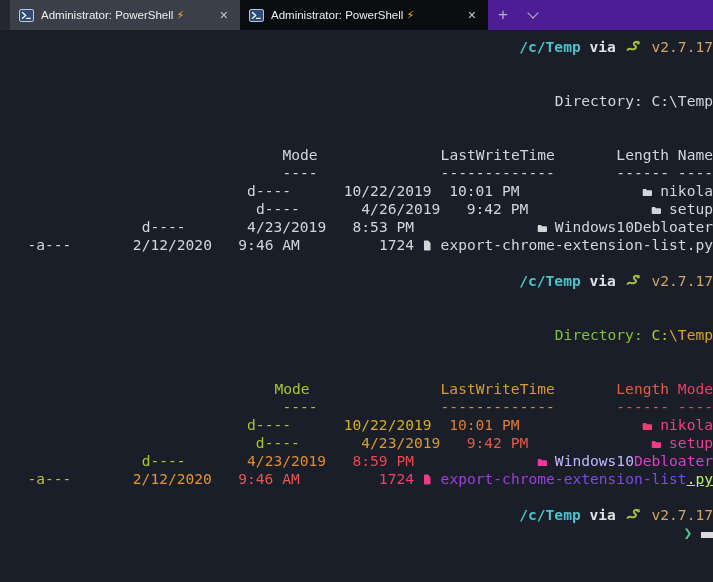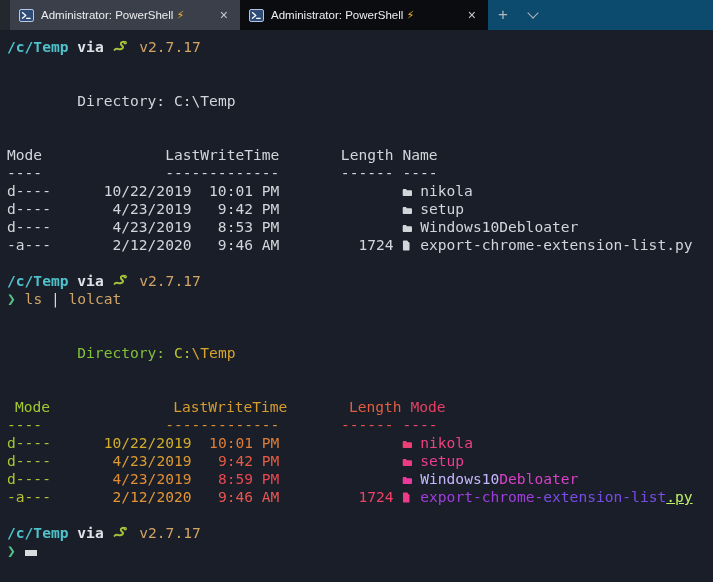--- a/index.html
+++ b/index.html
@@ -1,37 +1,37 @@
 <!DOCTYPE html>
 <html><head>
 <meta charset="utf-8">
 <style>
   html,body{margin:0;padding:0;background:#101318;}
   .window{width:713px;height:582px;overflow:hidden;background:#191e28;position:relative;}
 
   
-  .tabbar{height:30px;background:#0c4a6e;display:flex;align-items:stretch;position:relative;}
+  .tabbar{height:30px;background:#4c1d95;display:flex;align-items:stretch;position:relative;}
   .tabbar::before{content:"";position:absolute;left:0;top:0;width:10px;height:30px;background:#24272d;}
   .tab{display:flex;align-items:center;gap:7px;padding:0 6px 0 9px;
        font-family:"Liberation Sans",sans-serif;font-size:11.5px;color:#eceef0;box-sizing:border-box;}
   .tab.inactive{margin-left:10px;width:230px;background:#3b3f49;}
   .tab.active{width:248px;background:#0b0c0f;}
   .tlabel{white-space:nowrap;overflow:hidden;}
   .bolt{color:#f0b429;font-family:"DejaVu Sans",sans-serif;font-size:11px;}
   .tclose{margin-left:auto;color:#c6c9ce;font-size:14px;line-height:14px;padding:2px 6px;cursor:default;}
   .psicon{display:inline-flex;align-items:center;}
   .barbtn{width:30px;display:flex;align-items:center;justify-content:center;color:#b4b7bc;
           font-family:"Liberation Sans",sans-serif;font-size:17px;}
   .chev{width:7px;height:7px;border-right:1.6px solid #b4b7bc;border-bottom:1.6px solid #b4b7bc;
         transform:rotate(45deg);margin-top:-4px;}
 
   
   .terminal{height:472px;box-sizing:border-box;padding:8px 0 0 7px;
             font-family:"DejaVu Sans Mono","DejaVu Sans",monospace;
-            font-size:14.6px;line-height:18px;color:#d2d6db;}
+            font-size:14.6px;line-height:18px;color:#d2d6db;text-align:right;}
   .line{white-space:pre;height:18px;}
   .iw{display:inline-block;text-align:left;}
   .iw-snake{width:18px;}
   .iw-folder{width:9px;}
   .iw-file{width:9px;}
   .iw svg{vertical-align:-1px;}
   .cursor{display:inline-block;width:12px;height:6px;background:#d9dbde;vertical-align:0;}
 </style>
 </head>
 <body>
@@ -79,43 +79,42 @@
       <div class="line">&nbsp;</div>
       <div class="line">&nbsp;</div>
       <div class="line"><span>        </span><span style="color: rgb(210, 214, 219);">Directory: C:\Temp</span></div>
       <div class="line">&nbsp;</div>
       <div class="line">&nbsp;</div>
       <div class="line"><span style="color: rgb(210, 214, 219);">Mode              LastWriteTime       Length Name</span></div>
       <div class="line"><span style="color: rgb(210, 214, 219);">----              -------------       ------ ----</span></div>
       <div class="line"><span style="color: rgb(210, 214, 219);">d----      10/22/2019  10:01 PM              </span><span class="iw iw-folder" style="color: rgb(210, 214, 219);"><svg width="10" height="9" viewBox="0 0 14 12" aria-hidden="true">
     <path fill="currentColor" d="M1 2.8C1 1.9 1.7 1.2 2.6 1.2h2.9l1.5 1.5h5.4c.9 0 1.6.7 1.6 1.6v5.1c0 .9-.7 1.6-1.6 1.6H2.6C1.7 11 1 10.3 1 9.4V2.8z"></path>
   </svg></span><span style="color: rgb(210, 214, 219);"> nikola</span></div>
-      <div class="line"><span style="color: rgb(210, 214, 219);">d----       4/23/2019   9:42 PM              </span><span class="iw iw-folder" style="color: rgb(210, 214, 219);"><svg width="10" height="9" viewBox="0 0 14 12" aria-hidden="true">
+      <div class="line"><span style="color: rgb(210, 214, 219);">d----       4/26/2019   9:42 PM              </span><span class="iw iw-folder" style="color: rgb(210, 214, 219);"><svg width="10" height="9" viewBox="0 0 14 12" aria-hidden="true">
     <path fill="currentColor" d="M1 2.8C1 1.9 1.7 1.2 2.6 1.2h2.9l1.5 1.5h5.4c.9 0 1.6.7 1.6 1.6v5.1c0 .9-.7 1.6-1.6 1.6H2.6C1.7 11 1 10.3 1 9.4V2.8z"></path>
   </svg></span><span style="color: rgb(210, 214, 219);"> setup</span></div>
       <div class="line"><span style="color: rgb(210, 214, 219);">d----       4/23/2019   8:53 PM              </span><span class="iw iw-folder" style="color: rgb(210, 214, 219);"><svg width="10" height="9" viewBox="0 0 14 12" aria-hidden="true">
     <path fill="currentColor" d="M1 2.8C1 1.9 1.7 1.2 2.6 1.2h2.9l1.5 1.5h5.4c.9 0 1.6.7 1.6 1.6v5.1c0 .9-.7 1.6-1.6 1.6H2.6C1.7 11 1 10.3 1 9.4V2.8z"></path>
   </svg></span><span style="color: rgb(210, 214, 219);"> Windows10Debloater</span></div>
       <div class="line"><span style="color: rgb(210, 214, 219);">-a---       2/12/2020   9:46 AM         1724 </span><span class="iw iw-file" style="color: rgb(210, 214, 219);"><svg width="8" height="11" viewBox="0 0 10 13" aria-hidden="true">
     <path fill="currentColor" d="M1.2 1.6C1.2.9 1.7.4 2.4.4h4.2L9.4 3.2v8.2c0 .7-.5 1.2-1.2 1.2H2.4c-.7 0-1.2-.5-1.2-1.2V1.6z"></path>
     <path fill="#191e28" d="M6.6.4 L9.4.4 L9.4 3.2 Z"></path>
   </svg></span><span style="color: rgb(210, 214, 219);"> export-chrome-extension-list.py</span></div>
       <div class="line">&nbsp;</div>
       <div class="line"><span style="color: rgb(79, 193, 202); font-weight: bold;">/c/Temp</span><span> </span><span style="color: rgb(223, 227, 232); font-weight: bold;">via</span><span> </span><span class="iw iw-snake" style="color: rgb(166, 192, 60);"><svg width="16" height="13" viewBox="0 0 16 13" aria-hidden="true">
     <path d="M13 2.4c-2.2-1.4-4.6.1-4.1 1.8.4 1.5 2.5 1.7 2.1 3.3-.4 1.6-2.8 2-4.8 1.5-1.7-.5-3-.3-3.6.9" fill="none" stroke="currentColor" stroke-width="2" stroke-linecap="round"></path>
     <circle cx="13.2" cy="2.7" r="1.8" fill="currentColor"></circle>
     <circle cx="13.8" cy="2.3" r=".4" fill="#1a202b"></circle>
   </svg></span><span> </span><span style="color: rgb(210, 165, 102);">v2.7.17</span></div>
-      <div class="line"><span style="color: rgb(87, 196, 135);">❯</span><span> </span><span style="color: rgb(210, 165, 102);">ls</span><span> </span><span style="color: rgb(210, 214, 219);">|</span><span> </span><span style="color: rgb(210, 165, 102);">lolcat</span></div>
       <div class="line">&nbsp;</div>
       <div class="line">&nbsp;</div>
       <div class="line"><span>        </span><span style="color: rgb(130, 194, 58);">Directory:</span><span> </span><span style="color: rgb(189, 199, 47);">C:</span><span style="color: rgb(216, 164, 44);">\Temp</span></div>
       <div class="line">&nbsp;</div>
       <div class="line">&nbsp;</div>
-      <div class="line"><span style="color: rgb(163, 200, 50); padding-left: 8px;">Mode</span><span>              </span><span style="color: rgb(214, 157, 46);">LastWriteTime</span><span>       </span><span style="color: rgb(226, 94, 66);">Length</span><span> </span><span style="color: rgb(233, 63, 99);">Mode</span></div>
+      <div class="line"><span style="color: rgb(163, 200, 50); padding-left: 8px;">Mode</span><span>              </span><span style="color: rgb(214, 157, 46); margin-left: 8px;">LastWriteTime</span><span>       </span><span style="color: rgb(226, 94, 66);">Length</span><span> </span><span style="color: rgb(233, 63, 99);">Mode</span></div>
       <div class="line"><span style="color: rgb(168, 197, 48);">----</span><span>              </span><span style="color: rgb(217, 146, 47);">-------------</span><span>       </span><span style="color: rgb(230, 84, 74);">------</span><span> </span><span style="color: rgb(236, 65, 112);">----</span></div>
       <div class="line"><span style="color: rgb(163, 198, 54);">d----</span><span>      </span><span style="color: rgb(211, 174, 45);">10/22/2019</span><span>  </span><span style="color: rgb(223, 125, 55);">10:01 PM</span><span>              </span><span class="iw iw-folder" style="color: rgb(237, 63, 116);"><svg width="10" height="9" viewBox="0 0 14 12" aria-hidden="true">
     <path fill="currentColor" d="M1 2.8C1 1.9 1.7 1.2 2.6 1.2h2.9l1.5 1.5h5.4c.9 0 1.6.7 1.6 1.6v5.1c0 .9-.7 1.6-1.6 1.6H2.6C1.7 11 1 10.3 1 9.4V2.8z"></path>
   </svg></span><span> </span><span style="color: rgb(239, 65, 128);">nikola</span></div>
       <div class="line"><span style="color: rgb(169, 197, 51);">d----</span><span>       </span><span style="color: rgb(220, 155, 49);">4/23/2019</span><span>   </span><span style="color: rgb(229, 91, 68);">9:42 PM</span><span>              </span><span class="iw iw-folder" style="color: rgb(238, 59, 134);"><svg width="10" height="9" viewBox="0 0 14 12" aria-hidden="true">
     <path fill="currentColor" d="M1 2.8C1 1.9 1.7 1.2 2.6 1.2h2.9l1.5 1.5h5.4c.9 0 1.6.7 1.6 1.6v5.1c0 .9-.7 1.6-1.6 1.6H2.6C1.7 11 1 10.3 1 9.4V2.8z"></path>
   </svg></span><span> </span><span style="color: rgb(239, 61, 147);">setup</span></div>
       <div class="line"><span style="color: rgb(175, 196, 50);">d----</span><span>       </span><span style="color: rgb(224, 141, 51);">4/23/2019</span><span>   </span><span style="color: rgb(233, 72, 80);">8:59 PM</span><span>              </span><span class="iw iw-folder" style="color: rgb(236, 58, 156);"><svg width="10" height="9" viewBox="0 0 14 12" aria-hidden="true">
     <path fill="currentColor" d="M1 2.8C1 1.9 1.7 1.2 2.6 1.2h2.9l1.5 1.5h5.4c.9 0 1.6.7 1.6 1.6v5.1c0 .9-.7 1.6-1.6 1.6H2.6C1.7 11 1 10.3 1 9.4V2.8z"></path>
   </svg></span><span> </span><span style="color: #c4b5fd;">Windows10</span><span style="color: rgb(218, 64, 200);">Debloater</span></div>

